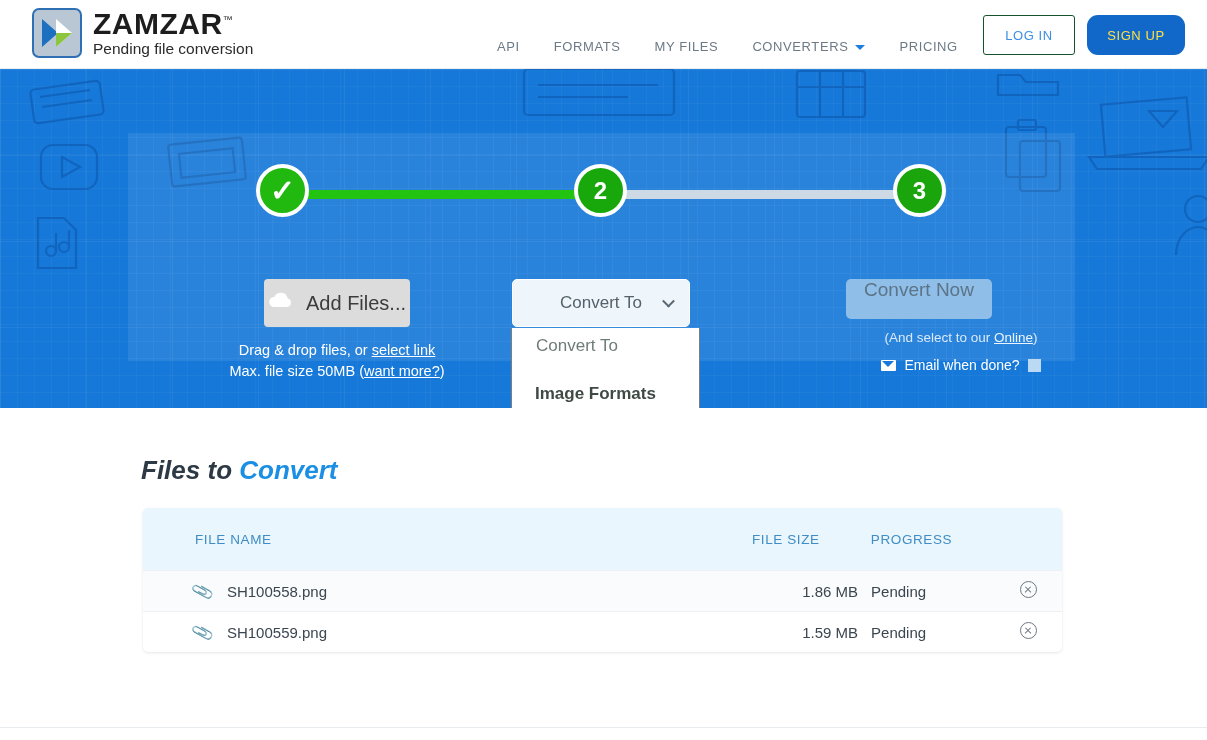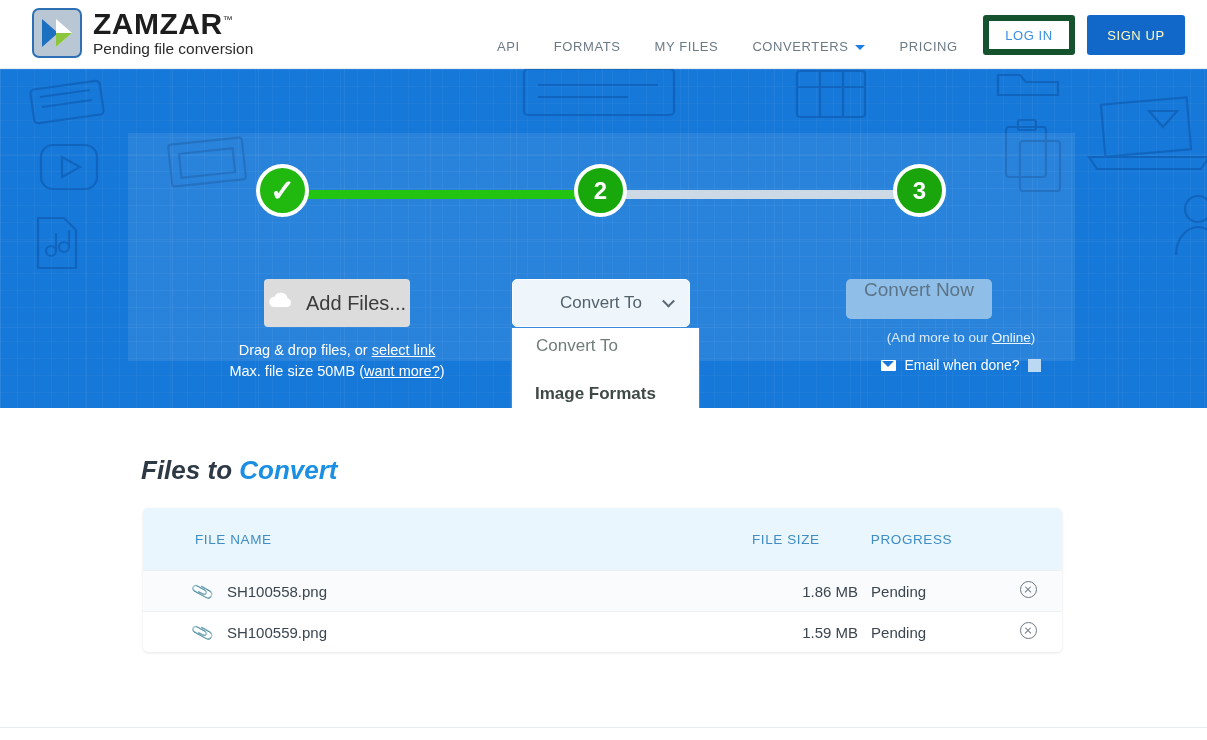--- a/index.html
+++ b/index.html
@@ -48,27 +48,27 @@
     color: #6c7a86; font-size: 13px; letter-spacing: .6px;
     text-decoration: none; padding: 0 17px; white-space: nowrap;
   }
   .nav a.caret::after {
     content: ""; display: inline-block; margin-left: 7px;
     border-left: 5px solid transparent; border-right: 5px solid transparent;
     border-top: 5px solid #1a7ee0; vertical-align: middle;
   }
   .auth { position: absolute; right: 22px; top: 15px; display: flex; gap: 12px; }
   .btn-login {
-    width: 92px; height: 40px; border: 6px solid #14532d; background: #fff;
+    width: 92px; height: 40px; border: 1px solid #14532d; background: #fff;
     color: #3b8fe3; font-size: 13px; letter-spacing: .6px; border-radius: 3px;
     display: flex; align-items: center; justify-content: center; cursor: pointer;
   }
   .btn-signup {
     width: 98px; height: 40px; border: none; background: #1268c8;
-    color: #fef9c3; font-size: 13px; letter-spacing: .6px; border-radius: 3px;
+    color: #fde047; font-size: 13px; letter-spacing: .6px; border-radius: 11px;
     display: flex; align-items: center; justify-content: center; cursor: pointer;
   }
 
   
   .hero {
     position: absolute; top: 69px; left: 0;
     width: 1207px; height: 339px;
     background: #1678d8;
     overflow: hidden;
   }
@@ -357,21 +357,21 @@
 
         <div class="dd-group">Image Formats</div>
         <div class="dd-item">bmp</div>
 
       </div>
     </div>
 
     <div class="convert-col">
       <div class="btn-convert">Convert Now</div>
       <div class="terms">
-        <span>(And more to our </span><a href="#">Online</a><span>)</span>
+        <span>(And select to our </span><a href="#">Online</a><span>)</span>
       </div>
       <div class="emailrow">
         <span class="env"></span>
         <span>Email when done?</span>
         <span class="cb"></span>
       </div>
     </div>
   </div>
 
   <div class="files-section">

